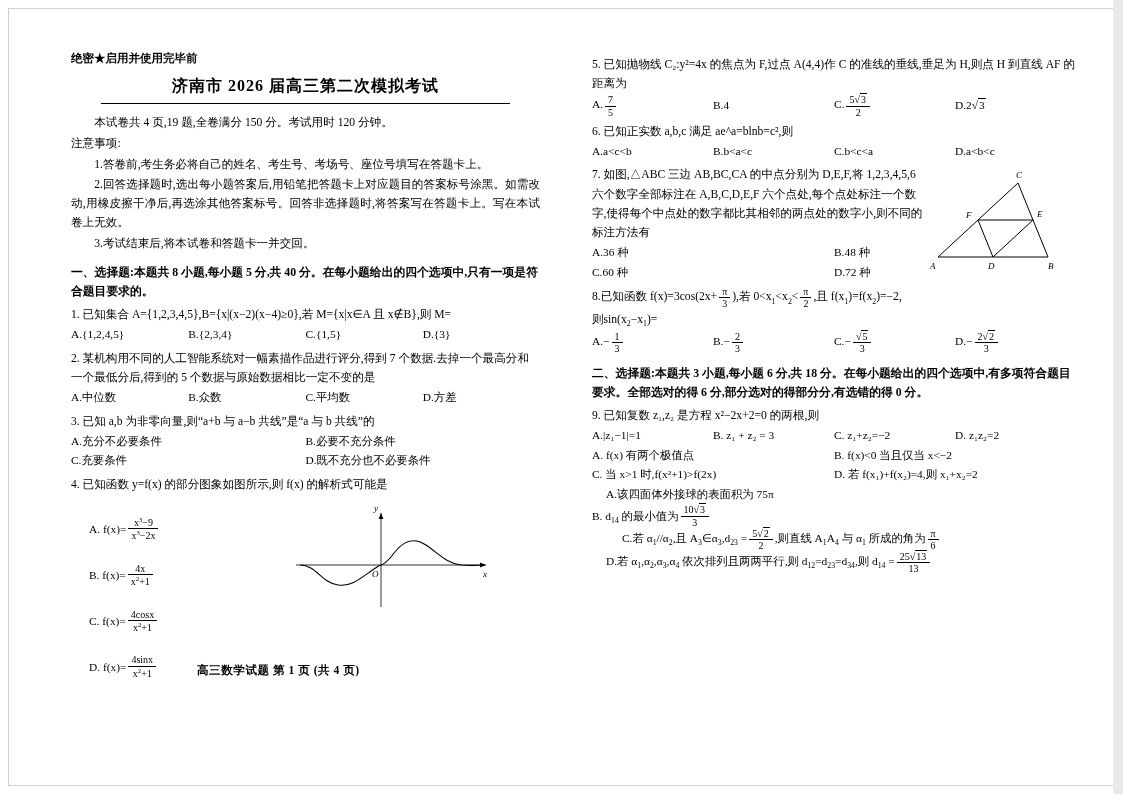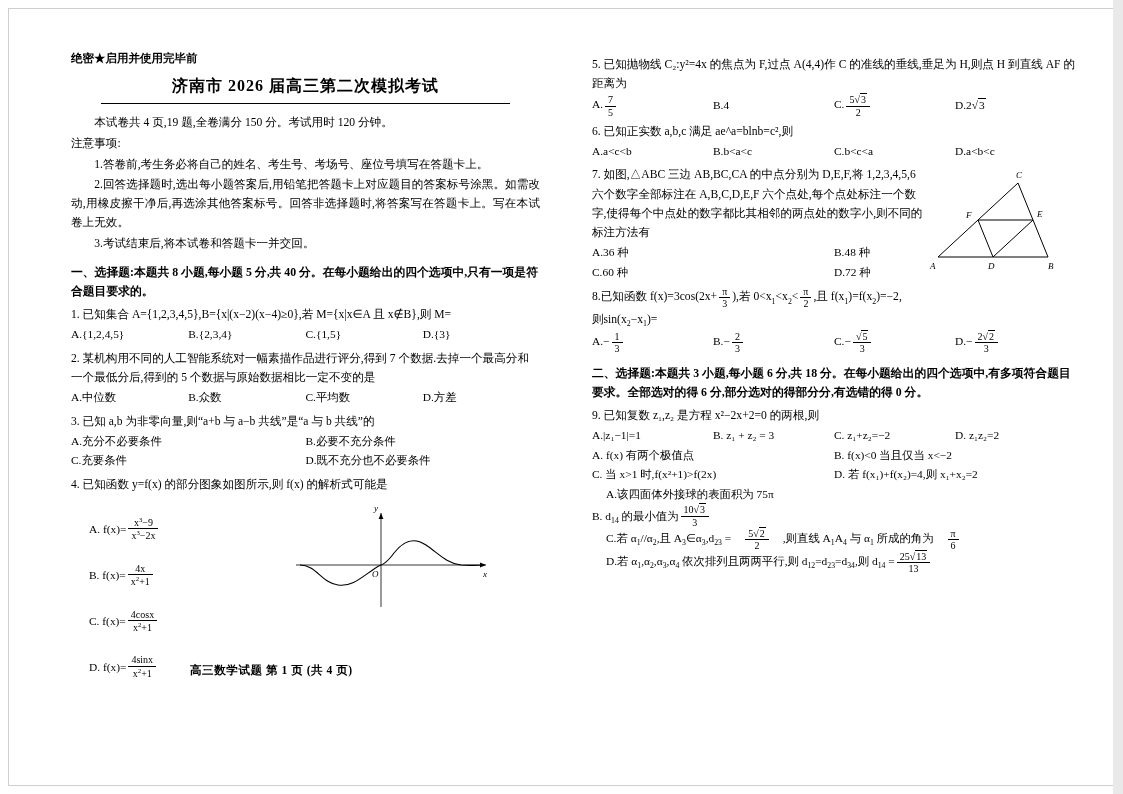--- a/index.html
+++ b/index.html
@@ -30,21 +30,21 @@
   .opts2>div{flex:0 0 50%;}
   .optline{font-size:11.4px;line-height:1.75;}
   .frac{display:inline-flex;flex-direction:column;vertical-align:middle;text-align:center;margin:0 2px;font-size:10px;line-height:1.12;}
   .frac .num{border-bottom:1px solid #000;padding:0 3px;}
   .frac .den{padding:0 3px;}
   sup{font-size:0.68em;vertical-align:super;}
   sub{font-size:0.68em;vertical-align:sub;}
   .sqrt{white-space:nowrap;}
   .sqrt .rad{border-top:1px solid #000;padding:0 1px 0 1px;}
   .footer{position:absolute;bottom:16px;font-size:11.6px;font-weight:bold;letter-spacing:0.5px;}
-  .footerL{left:181px;}
+  .footerL{left:188px;}
   .func-list{font-size:11.4px;}
   .func-list>div{display:flex;align-items:center;margin:21px 0 5px 18px;}
   .figure-tri{position:absolute;right:8px;top:0;width:150px;height:110px;}
   .qwrap{position:relative;}
 </style>
 </head>
 <body>
 
 <div class="page">
  <div class="sheet">
@@ -261,21 +261,21 @@
     </div>
 
     <div class="optline" style="margin-left:14px;">A.该四面体外接球的表面积为 75π</div>
     <div class="optline" style="display:flex;align-items:flex-end;">
       <span>B.&nbsp;d<sub>14</sub> 的最小值为</span>
       <span class="frac">
             <span class="num">10<span class="sqrt">√<span class="rad">3</span></span></span>
             <span class="den">3</span>
           </span>
     </div>
-    <div class="optline" style="margin-left:14px;display:flex;align-items:center;gap:12px;">
+    <div class="optline" style="margin-left:30px;display:flex;align-items:center;">
       <span>C.若 α<sub>1</sub>//α<sub>2</sub>,且 A<sub>3</sub>∈α<sub>3</sub>,d<sub>23</sub> =</span>
       <span class="frac">
             <span class="num">5<span class="sqrt">√<span class="rad">2</span></span></span>
             <span class="den">2</span>
           </span>
       <span>,则直线 A<sub>1</sub>A<sub>4</sub> 与 α<sub>1</sub> 所成的角为</span>
       <span class="frac">
             <span class="num">π</span>
             <span class="den">6</span>
           </span>

